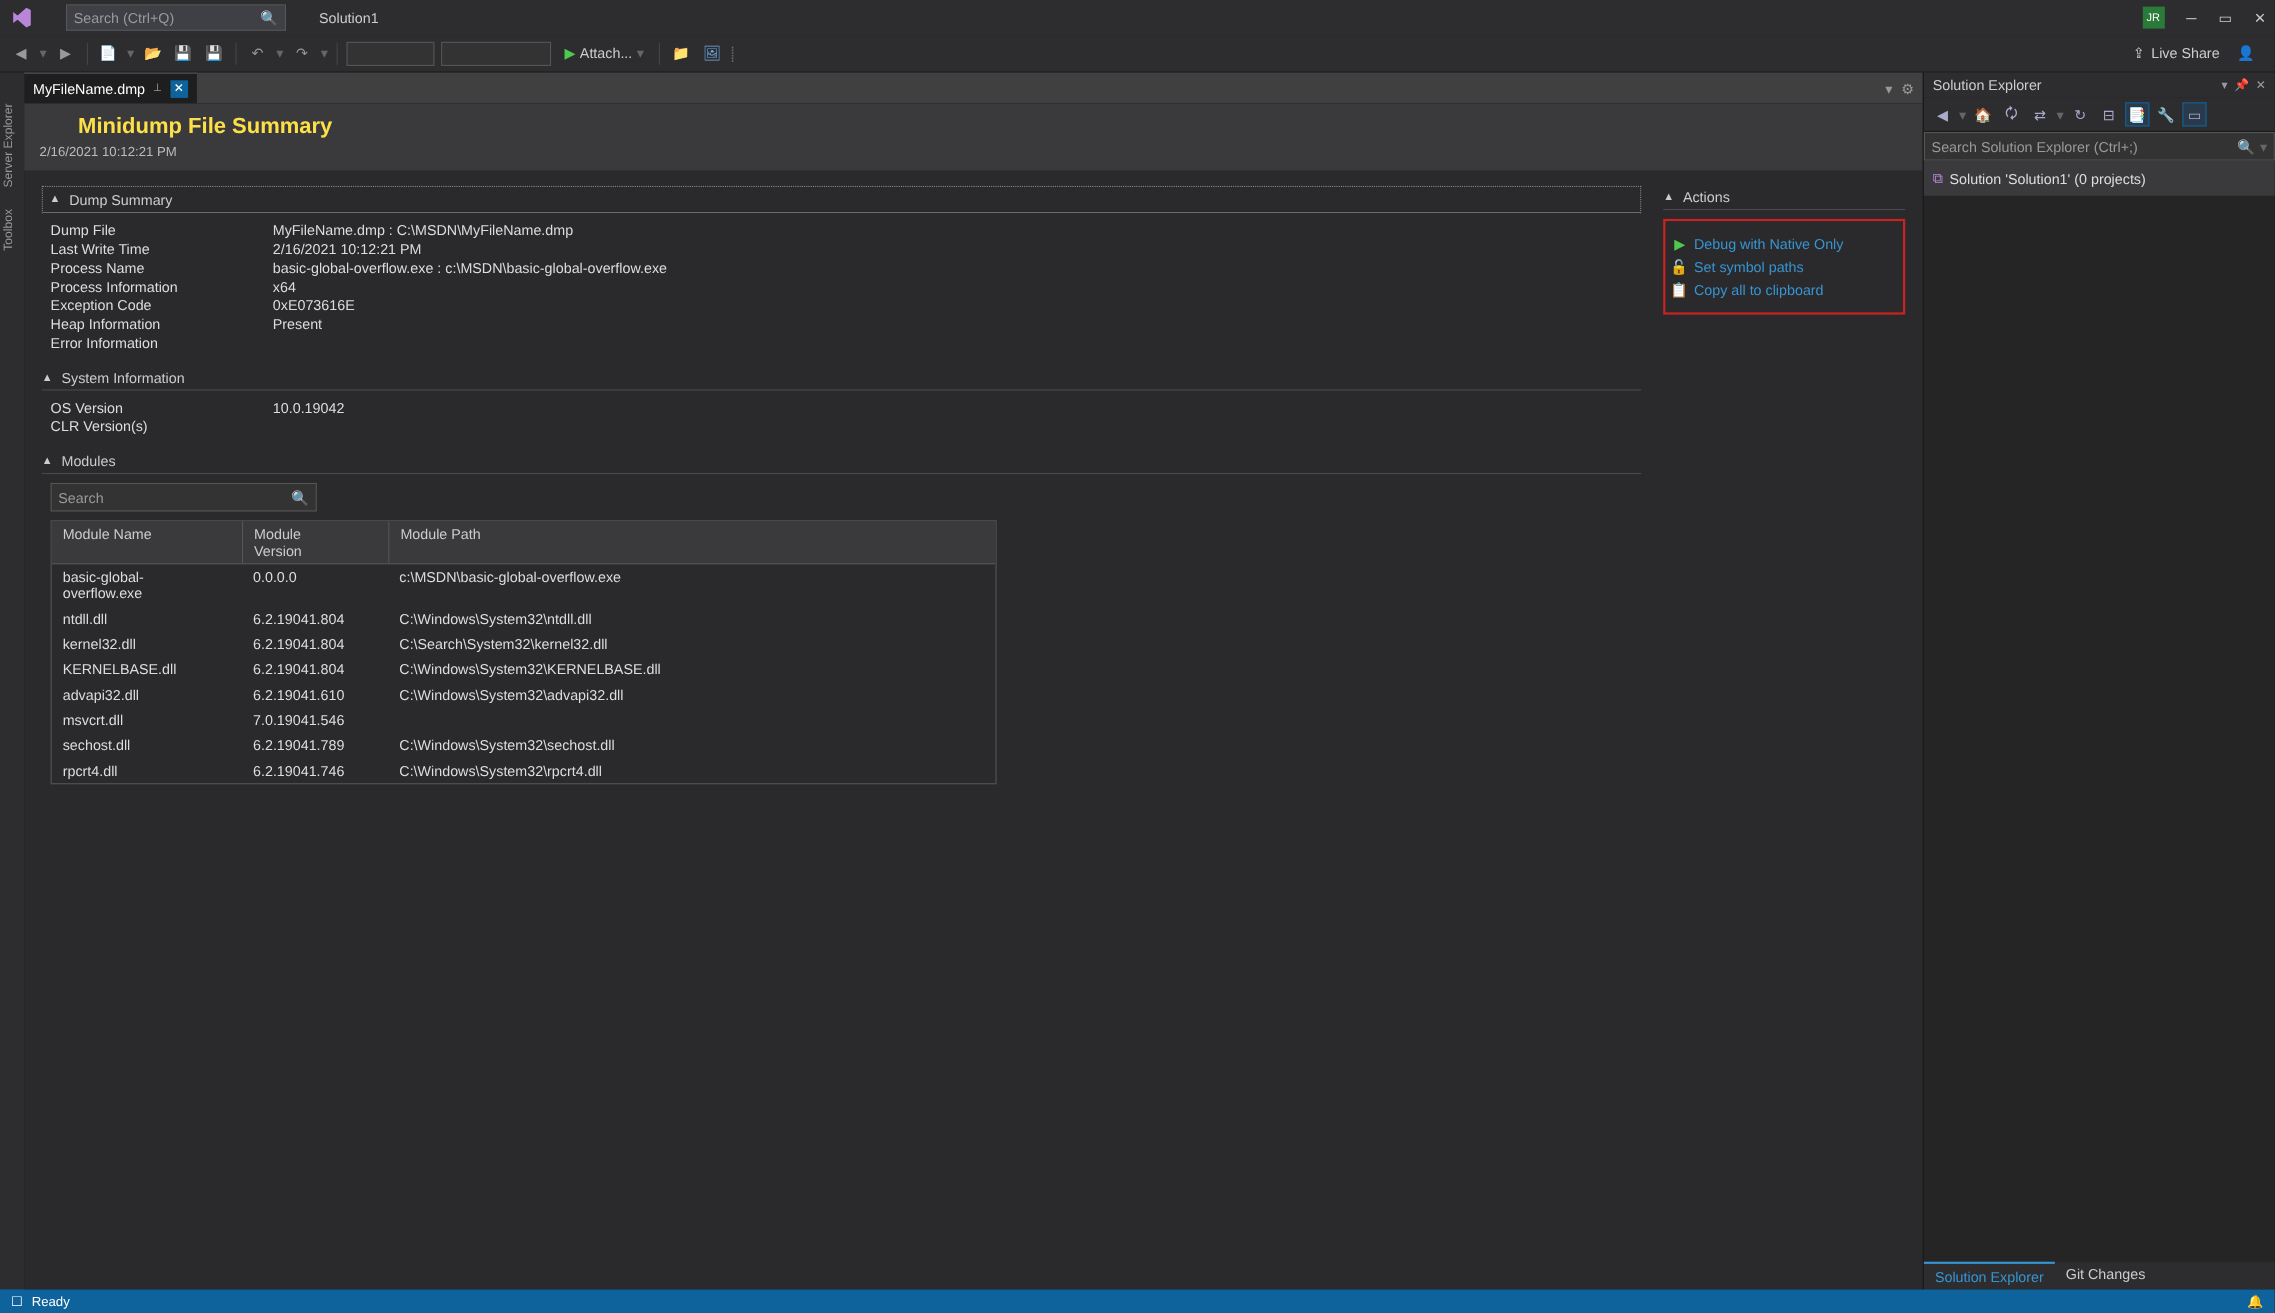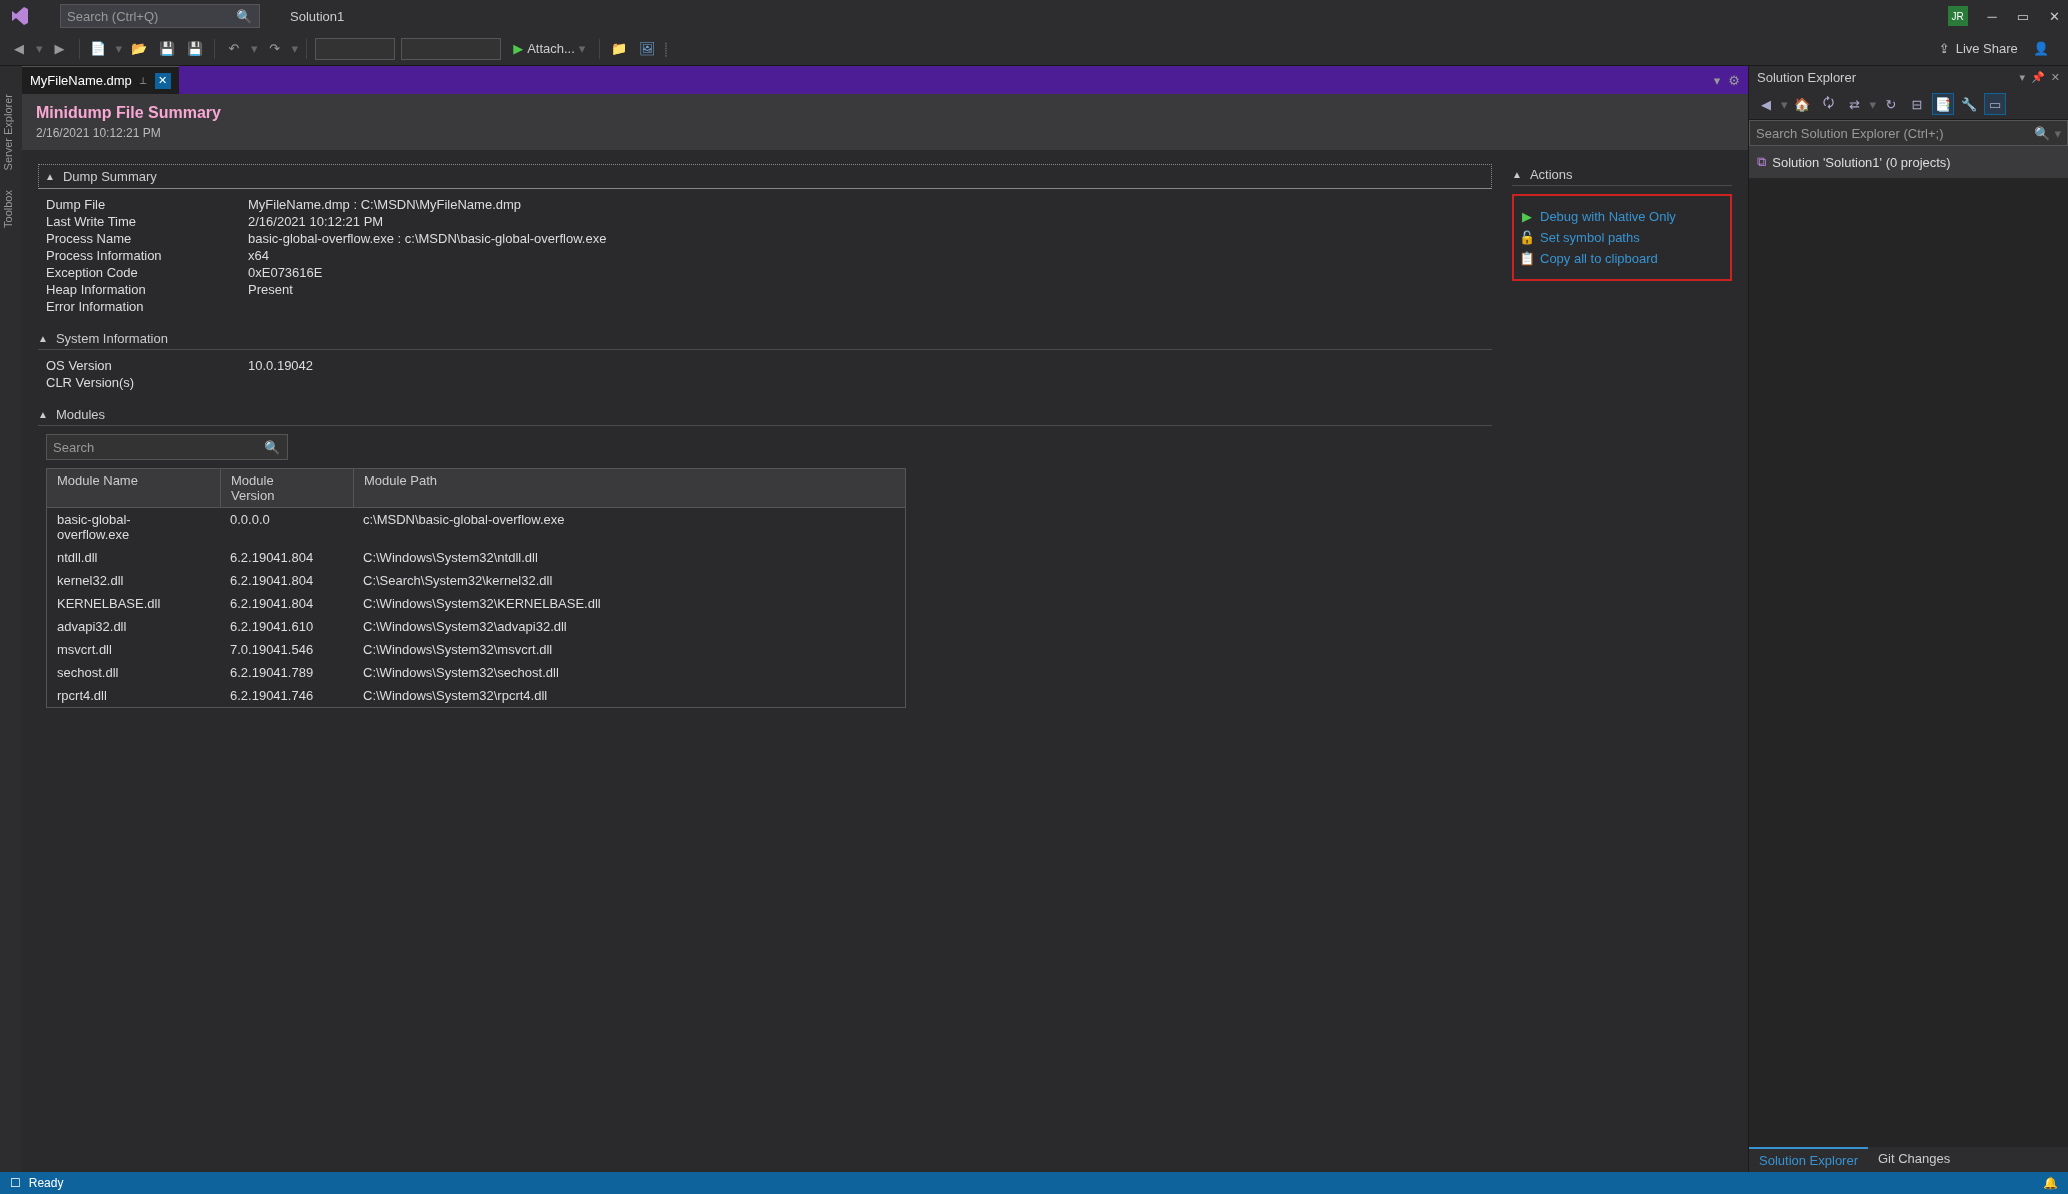--- a/index.html
+++ b/index.html
@@ -27,29 +27,29 @@
 
 
 .mainrow { display:flex; height:calc(100% - 32px - 34px - 22px); }
 
 
 .leftdock { width:22px; background:#2d2d30; display:flex; flex-direction:column; padding-top:20px; }
 .leftdock .dt { writing-mode:vertical-rl; transform:rotate(180deg); color:#999; font-size:11px; padding:8px 2px; margin-bottom:4px; }
 
 
 .center { flex:1; display:flex; flex-direction:column; background:#252526; min-width:0; }
-.tabstrip { height:28px; background:#4c1d95; display:flex; align-items:stretch;justify-content:flex-end; }
+.tabstrip { height:28px; background:#404040; display:flex; align-items:stretch;justify-content:flex-end; }
 .tab { background:#1e1e1e; color:#fff; display:flex; align-items:center; padding:0 8px; gap:8px; border-top:1px solid #555; }
 .tab .pin { color:#999; font-size:10px; }
 .tab .close { color:#fff; background:#0e639c; width:16px; height:16px; display:flex; align-items:center; justify-content:center; font-size:11px; }
 .tabstrip-right { margin-left:auto; display:flex; align-items:center; gap:8px; padding-right:8px; color:#999; }
 
 .doc { flex:1; background:#2a2a2d; padding:12px 16px; overflow:auto; }
 .doc-header { background:#3a3a3d; padding:10px 14px; margin:-12px -16px 14px -16px; }
-.doc-title { font-size:16px; font-weight:600; color:#f9a8d4; }
+.doc-title { font-size:20px; font-weight:600; color:#fde047;margin-left:35px; }
 .doc-ts { font-size:12px; color:#bbb; margin-top:4px; }
 
 .doc-body { display:flex; gap:20px; }
 .doc-left { flex:1; min-width:0; }
 .doc-right { width:220px; }
 
 .section-head { display:flex; align-items:center; gap:8px; border-bottom:1px solid #4a4a4d; padding:3px 0; margin-bottom:8px; color:#ccc; }
 .section-head.dump { border:1px dotted #888; border-bottom:1px solid #888; padding:4px 6px; }
 .chev { font-size:10px; }
 
@@ -268,21 +268,20 @@
                   <div class="c path">C:\Windows\System32\KERNELBASE.dll</div>
                 </div>
                 <div class="mod-row">
                   <div class="c name">advapi32.dll</div>
                   <div class="c ver">6.2.19041.610</div>
                   <div class="c path">C:\Windows\System32\advapi32.dll</div>
                 </div>
                 <div class="mod-row">
                   <div class="c name">msvcrt.dll</div>
                   <div class="c ver">7.0.19041.546</div>
-                  <div class="c path">C:\Windows\System32\msvcrt.dll</div>
                 </div>
                 <div class="mod-row">
                   <div class="c name">sechost.dll</div>
                   <div class="c ver">6.2.19041.789</div>
                   <div class="c path">C:\Windows\System32\sechost.dll</div>
                 </div>
                 <div class="mod-row">
                   <div class="c name">rpcrt4.dll</div>
                   <div class="c ver">6.2.19041.746</div>
                   <div class="c path">C:\Windows\System32\rpcrt4.dll</div>

